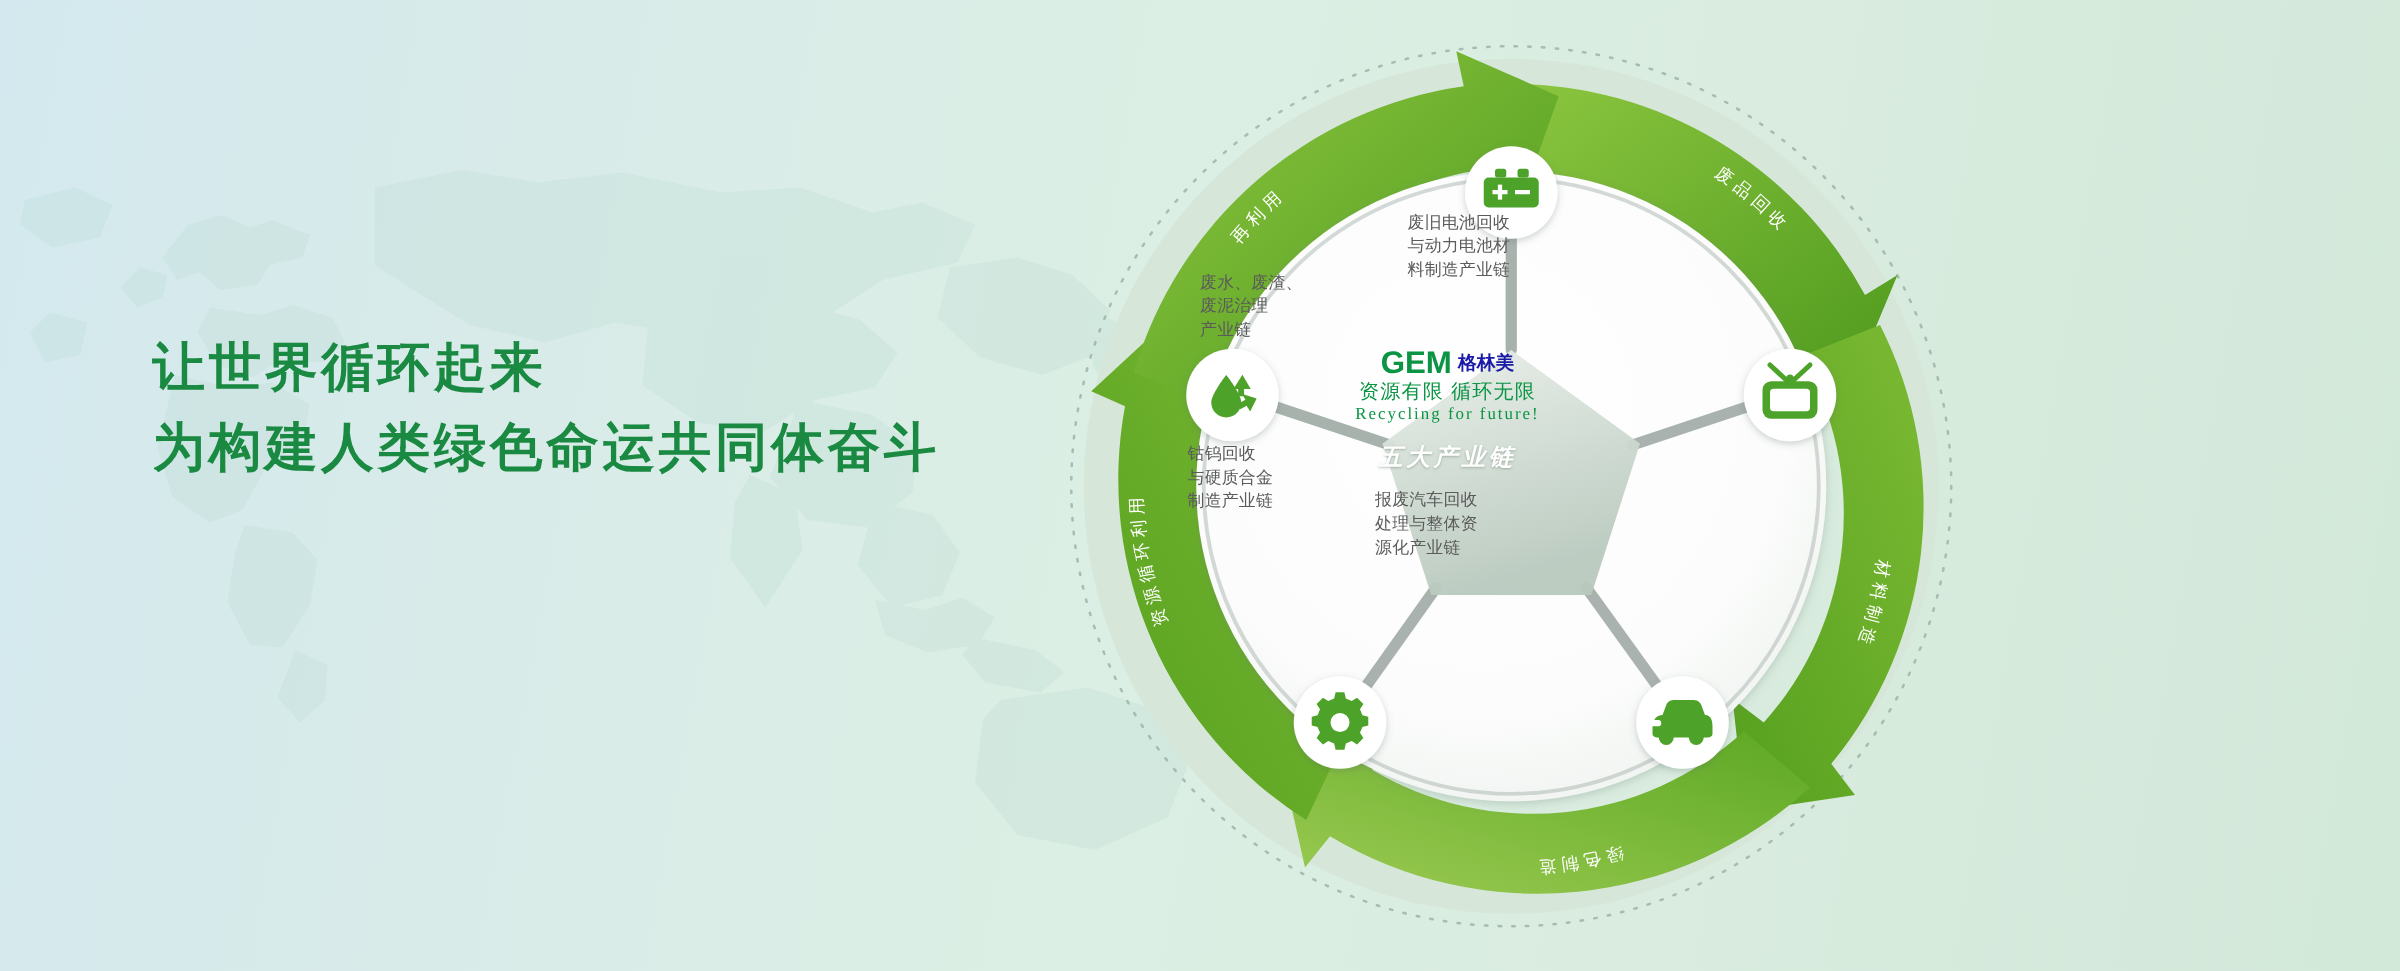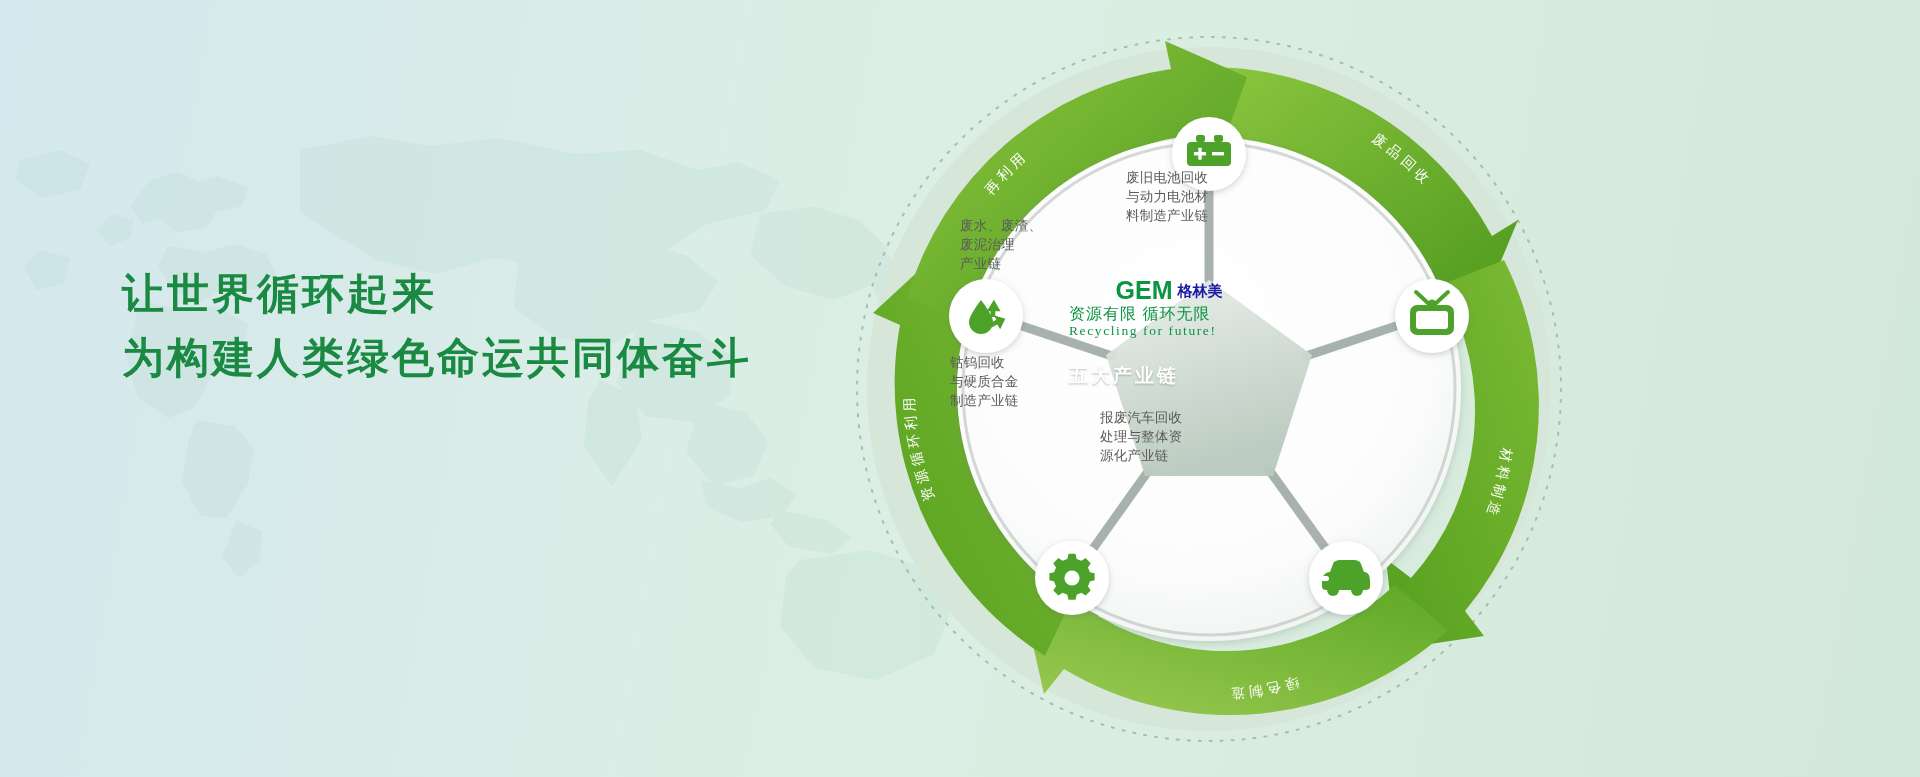--- a/index.html
+++ b/index.html
@@ -46,28 +46,29 @@
     font-size: 13.5px;
     line-height: 19px;
     text-align: left;
     white-space: pre-line;
     letter-spacing: .2px;
   }
   
   #lbl-waste      { left: 132px; top: 174px; width: 140px; margin-top: 34px; }
   #lbl-battery    { left: 298px; top: 160px; width: 140px; }
   #lbl-ewaste     { left: 372px; top: 305px; width: 140px; }
-  #lbl-auto       { left: 272px; top: 400px; width: 140px; }
+  #lbl-auto       { left: 272px; top: 382px; width: 140px; }
   #lbl-cobalt     { left: 122px; top: 345px; width: 140px; }
 
   
   #center-logo {
     position: absolute;
-    left: 241px; top: 270px;
+    left: 230px; top: 270px;
     width: 200px;
+    text-align: center;
   }
   #gem-wordmark {
     display: flex; align-items: center; justify-content: center;
     gap: 5px;
   }
   #gem-letters {
     font-family: "Liberation Sans", sans-serif;
     font-weight: bold;
     font-size: 25px;
     letter-spacing: 0px;
@@ -81,26 +82,27 @@
   #gem-slogan {
     margin-top: 3px;
     font-size: 16px; color: #0b9444; letter-spacing: 1px; line-height: 16px;
   }
   #gem-en {
     font-family: "Liberation Serif", serif;
     margin-top: 1px;
     font-size: 13.5px; color: #0b9444; letter-spacing: 1.6px; line-height: 16px;
   }
   #five-chains {
-    margin-top: 24px;
+    margin-top: 14px;
     font-size: 19px;
     color: #ffffff;
     letter-spacing: 3px;
     font-weight: bold;
     text-shadow: 0 1px 2px rgba(90,110,95,.45);
+    font-style: italic;
   }
 </style>
 </head>
 <body>
 
 <div id="stage">
 
   <svg id="worldmap" viewBox="0 0 1920 777" preserveAspectRatio="xMidYMid slice">
     <g fill="#b9d9cf" opacity="0.55">
 

